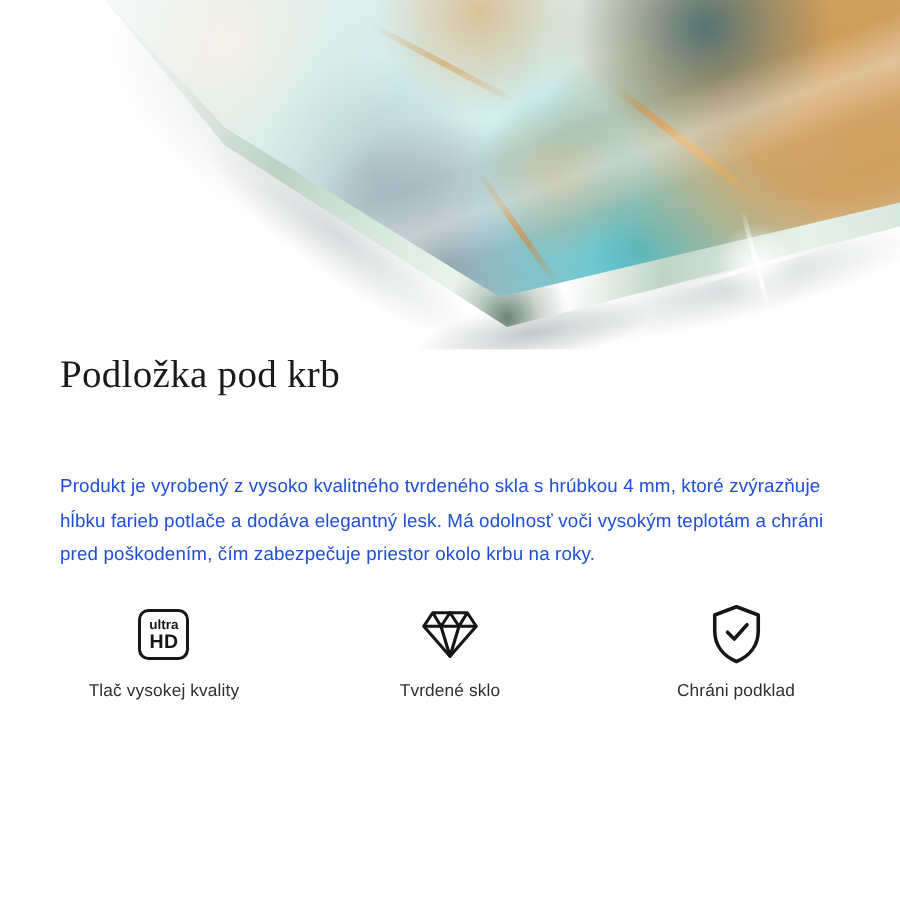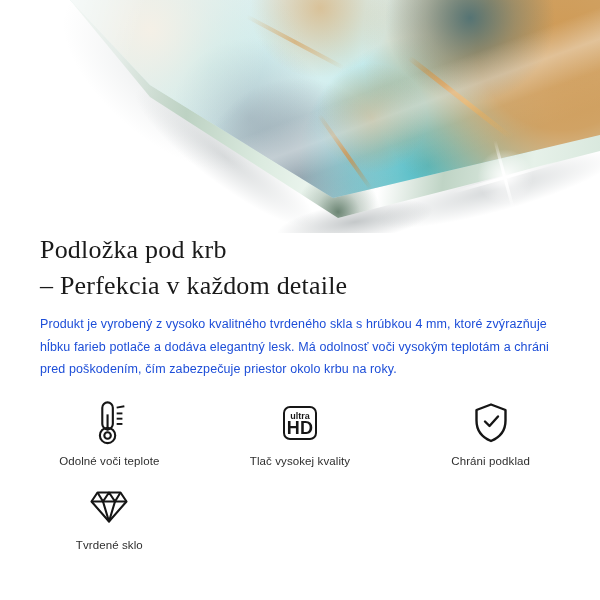--- a/index.html
+++ b/index.html
@@ -87,21 +87,21 @@
   .feature { display:flex; flex-direction:column; align-items:center; }
   .icon-wrap { height:48px; display:flex; align-items:center; justify-content:center; }
   .feature-label { margin-top:8px; font-size:11.5px; color:#2e2e2e; letter-spacing:0.1px; }
 
   .uhd-box {
     width:34px; height:34px; border:2.6px solid #161616; border-radius:7px;
     display:flex; flex-direction:column; align-items:center; justify-content:center;
     color:#161616; box-sizing:border-box;
   }
   .uhd-top { font-size:9px; font-weight:700; line-height:9px; margin-top:1px; }
-  .uhd-bottom { font-size:18px; font-weight:800; line-height:14px; letter-spacing:0.2px; }
+  .uhd-bottom { font-size:13px; font-weight:800; line-height:14px; letter-spacing:0.2px; }
 
   .icon-svg { display:block; }
 </style>
 </head>
 <body>
 
 <div class="page">
 
   <div class="hero" title="Corner of a tempered-glass fireplace pad with an abstract teal, grey and gold marble print and a sparkling polished edge">
     <div class="shadow reflect-wedge"></div>
@@ -117,71 +117,55 @@
     </div>
     <div class="sparkle">
       <div class="glow"></div>
         <div class="ray-a"></div>
         <div class="ray-b"></div>
     </div>
   </div>
 
   <h1 class="title">
     <span>Podložka pod krb</span>
-    <span>– Perfekcia v každom detaile</span>
   </h1>
 
   <p class="desc">Produkt je vyrobený z vysoko kvalitného tvrdeného skla s hrúbkou 4 mm, ktoré zvýrazňuje hĺbku farieb potlače a dodáva elegantný lesk. Má odolnosť voči vysokým teplotám a chráni pred poškodením, čím zabezpečuje priestor okolo krbu na roky.</p>
 
   <div class="features">
 
-    <div class="feature">
-      <div class="icon-wrap">
-        <svg class="icon-svg" width="34" height="46" viewBox="0 0 34 48" fill="none" stroke="#161616" stroke-width="2.2">
-          <rect x="10" y="2.5" width="11" height="28" rx="5.5"></rect>
-          <circle cx="15.5" cy="37" r="8"></circle>
-          <circle cx="15.5" cy="37" r="3.4"></circle>
-          <line x1="15.5" y1="15" x2="15.5" y2="32"></line>
-          <line x1="25" y1="8" x2="33" y2="6.5" stroke-width="2"></line>
-          <line x1="25" y1="14" x2="31" y2="14" stroke-width="2"></line>
-          <line x1="25" y1="19.5" x2="31" y2="19.5" stroke-width="2"></line>
-          <line x1="25" y1="25" x2="31" y2="25" stroke-width="2"></line>
-        </svg>
-      </div>
-      <div class="feature-label">Odolné voči teplote</div>
-    </div>
 
     <div class="feature">
       <div class="icon-wrap">
         <div class="uhd-box">
           <span class="uhd-top">ultra</span>
           <span class="uhd-bottom">HD</span>
         </div>
       </div>
       <div class="feature-label">Tlač vysokej kvality</div>
-    </div>
-
-    <div class="feature">
-      <div class="icon-wrap">
-        <svg class="icon-svg" width="38" height="42" viewBox="0 0 38 42" fill="none" stroke="#161616" stroke-width="2.4" stroke-linejoin="round" stroke-linecap="round">
-          <path d="M19 2.5 L33.5 8 V18.5 C33.5 28.5 27.5 35.5 19 39 C10.5 35.5 4.5 28.5 4.5 18.5 V8 Z"></path>
-          <path d="M13 19.5 L17.5 24 L26 14.5"></path>
-        </svg>
-      </div>
-      <div class="feature-label">Chráni podklad</div>
     </div>
 
     <div class="feature">
       <div class="icon-wrap">
         <svg class="icon-svg" width="40" height="34" viewBox="0 0 40 34" fill="none" stroke="#161616" stroke-width="2.1" stroke-linejoin="round">
           <path d="M8.5 2.5 H31.5 L37.5 11.5 L20 31.5 L2.5 11.5 Z"></path>
           <path d="M2.5 11.5 H37.5"></path>
           <path d="M8.5 2.5 L14 11.5 L20 2.5 L26 11.5 L31.5 2.5"></path>
           <path d="M14 11.5 L20 31.5 L26 11.5"></path>
         </svg>
       </div>
       <div class="feature-label">Tvrdené sklo</div>
     </div>
 
+    <div class="feature">
+      <div class="icon-wrap">
+        <svg class="icon-svg" width="38" height="42" viewBox="0 0 38 42" fill="none" stroke="#161616" stroke-width="2.4" stroke-linejoin="round" stroke-linecap="round">
+          <path d="M19 2.5 L33.5 8 V18.5 C33.5 28.5 27.5 35.5 19 39 C10.5 35.5 4.5 28.5 4.5 18.5 V8 Z"></path>
+          <path d="M13 19.5 L17.5 24 L26 14.5"></path>
+        </svg>
+      </div>
+      <div class="feature-label">Chráni podklad</div>
+    </div>
+
 
 
   </div>
 </div>
 
 </body></html>

